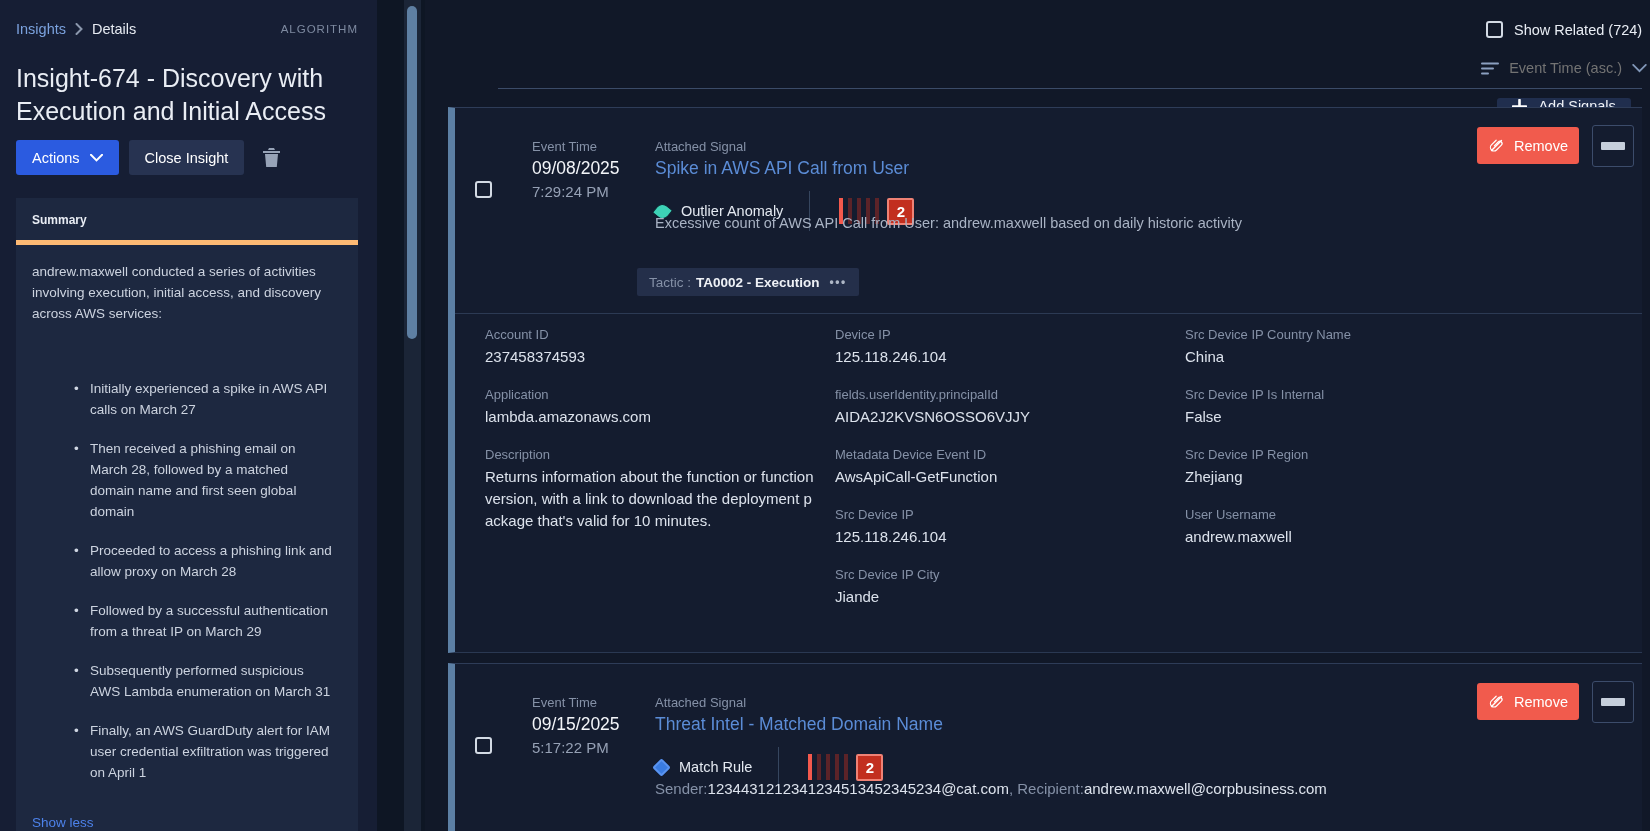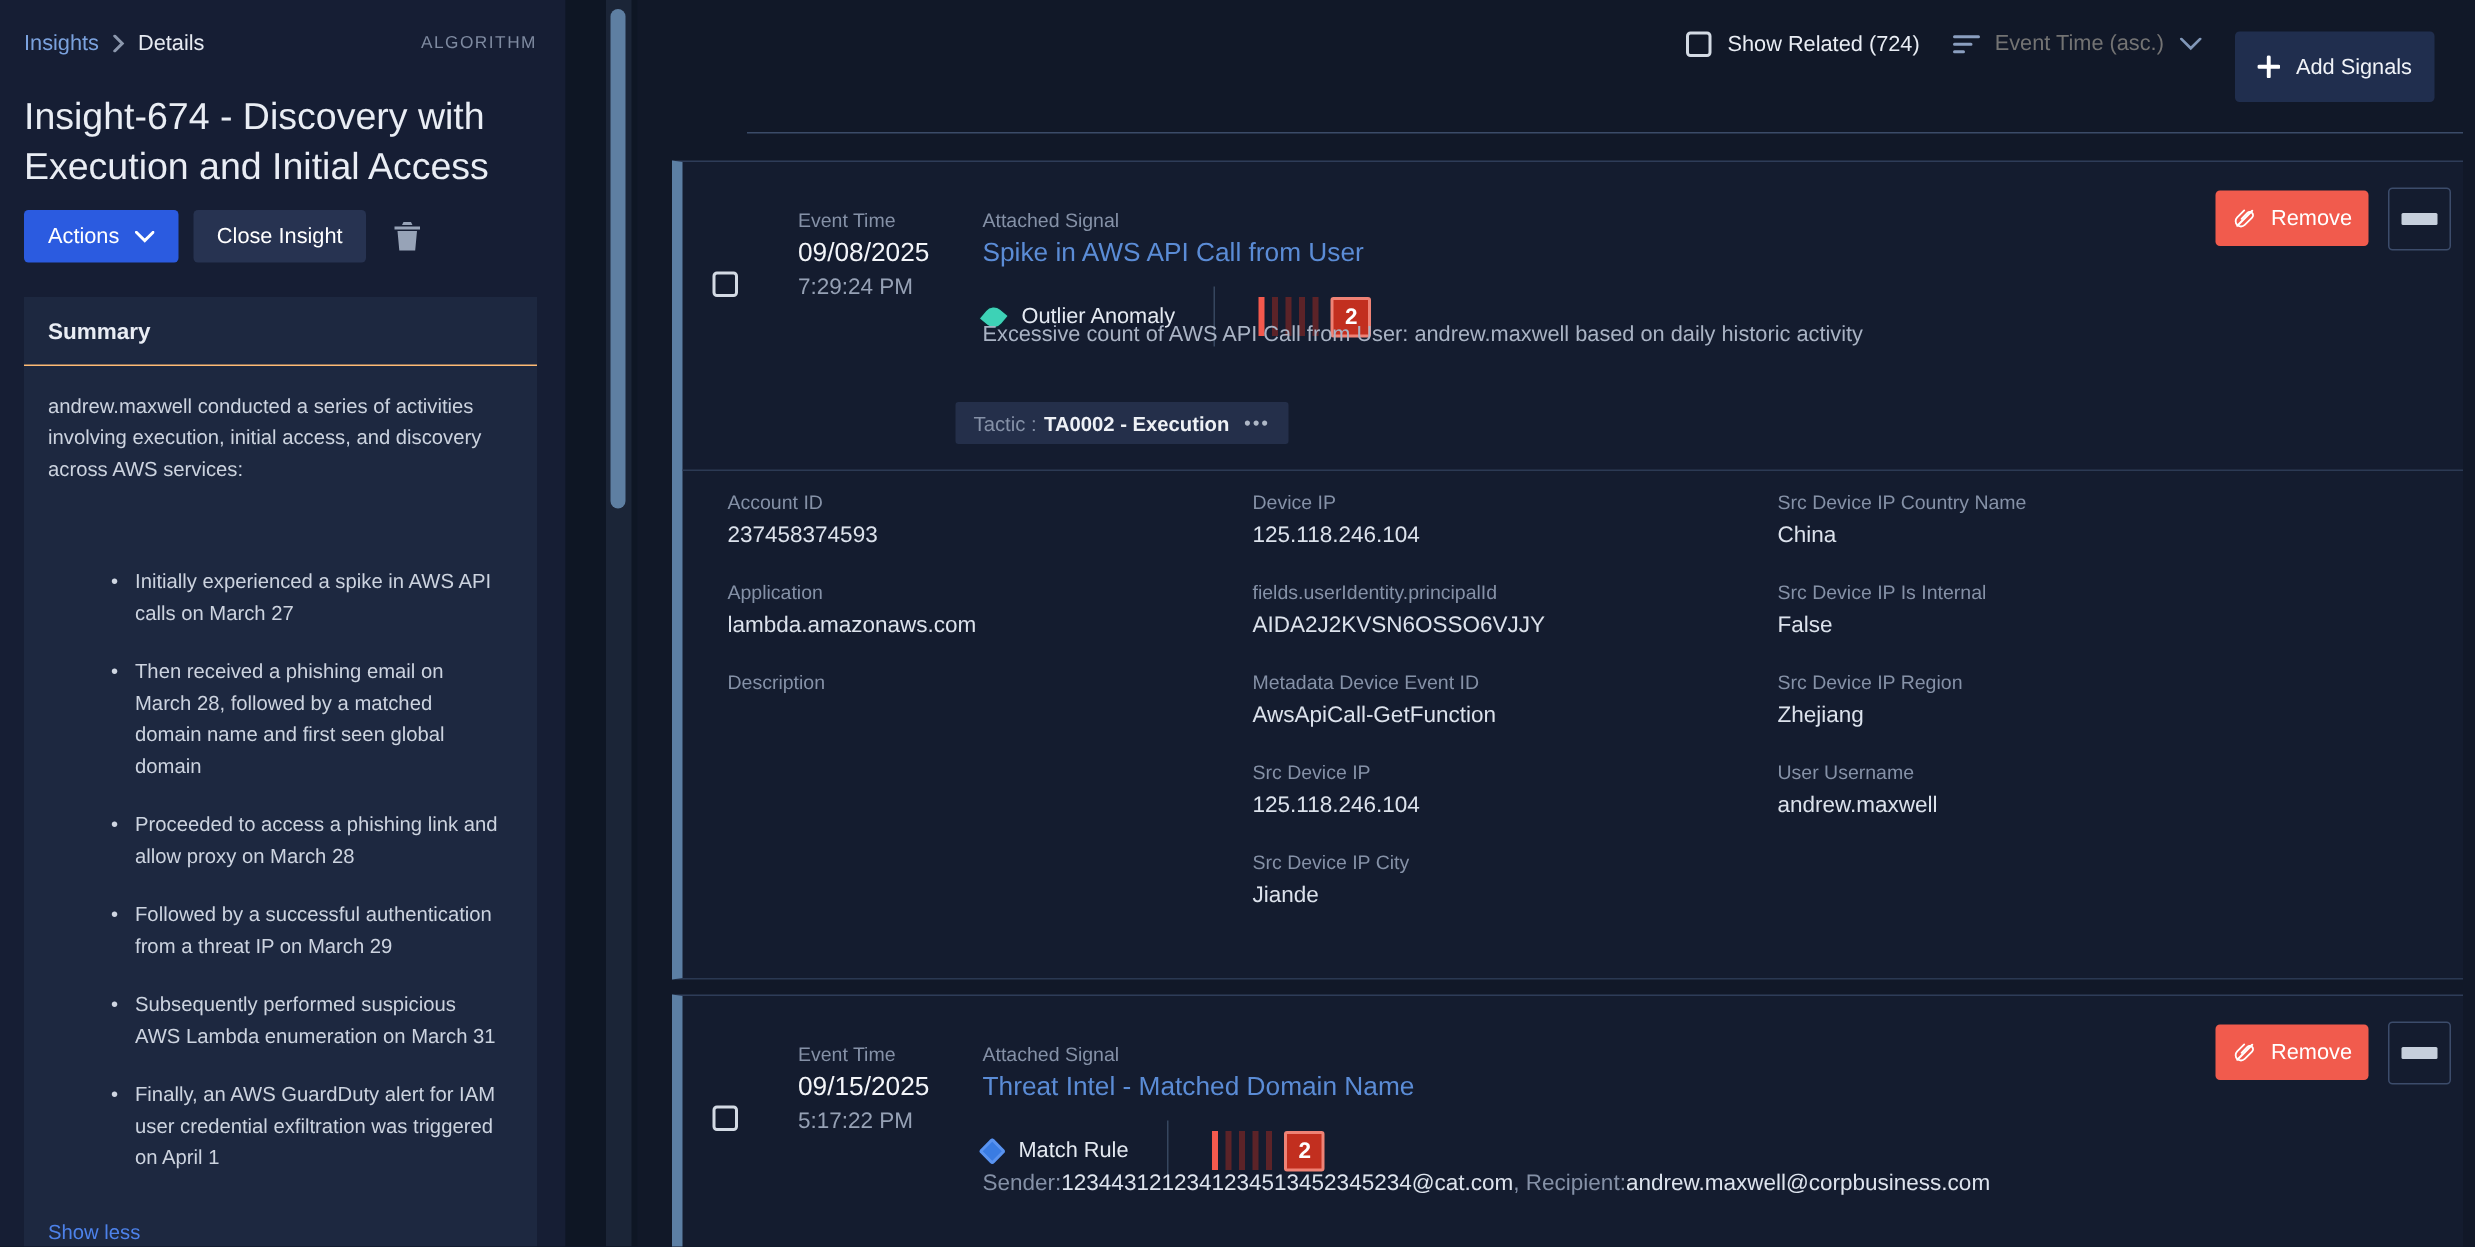--- a/index.html
+++ b/index.html
@@ -18,36 +18,36 @@
   .crumb-chev { color:#8b97ac; }
   .algorithm { position:absolute; right:19px; top:23px; font-size:11.5px; letter-spacing:1px; color:#7e8aa0; }
   .insight-title { position:absolute; left:16px; top:62px; width:340px; font-size:25px; line-height:33px; font-weight:400; color:#e9edf4; }
   .btn-row { position:absolute; left:16px; top:140px; display:flex; align-items:center; gap:10px; }
   .btn { border:none; border-radius:3px; height:35px; padding:0 16px; font-size:14.5px; color:#fff; display:flex; align-items:center; gap:10px; cursor:pointer; font-family:inherit; }
   .btn-actions { background:#2b5be0; }
   .btn-close { background:#273351; }
   .icon-btn { background:transparent; border:none; padding:0 4px; margin-left:4px; cursor:pointer; }
 
   .summary-panel { position:absolute; left:16px; right:19px; top:198px; bottom:0; background:#1d2840; }
-  .summary-header { padding:15px 16px 13px; font-size:15px; font-weight:700; color:#e9edf4; border-bottom:1px solid #fdba74; }
+  .summary-header { padding:15px 16px 13px; font-size:12px; font-weight:700; color:#e9edf4; border-bottom:5px solid #fdba74; }
   .summary-body { padding:16px 16px 0; }
   .summary-intro { font-size:13.5px; line-height:21px; color:#ccd3df; }
   .summary-list { list-style:none; margin-top:54px; padding-left:58px; padding-right:6px; }
   .summary-list li { position:relative; margin-bottom:18px; font-size:13.5px; line-height:21px; color:#ccd3df; }
   .summary-list li::before { content:"•"; position:absolute; left:-16px; top:0; color:#cfd6e2; }
   .show-less { display:inline-block; margin:14px 0 0 0; font-size:13.5px; color:#4d82ea; cursor:pointer; }
 
   
   .gutter { position:absolute; left:377px; top:0; width:48px; height:100%; background:#0e1624; }
   .scroll-track { position:absolute; left:27px; top:0; width:17px; height:100%; background:#1b2537; }
   .scroll-thumb { position:absolute; left:3px; top:6px; width:10px; height:333px; border-radius:5px; background:#5e7fa2; }
 
   
   .main { position:absolute; left:425px; top:0; right:0; bottom:0; background:#111828; }
-  .toolbar { position:absolute; top:21px; right:27px; display:flex; align-items:flex-start; gap:22px; height:36px; }
+  .toolbar { position:absolute; top:21px; right:3px; display:flex; align-items:center; gap:22px; height:36px;flex-direction:column; }
   .checkbox { width:17px; height:17px; border:2px solid #d3dae4; border-radius:3px; background:transparent; flex:0 0 auto; cursor:pointer; }
   .show-related { display:flex; align-items:center; gap:11px; font-size:14.5px; color:#e9edf4; cursor:pointer; }
   .sort-ctl { display:flex; align-items:center; gap:10px; font-size:14.5px; color:#737373; cursor:pointer; }
   .btn-add { background:#202e4e; height:47px; padding:0 15px; font-size:14.5px; color:#f0f3f8; gap:11px; }
   .toolbar-divider { position:absolute; top:88px; left:73px; right:8px; height:1px; background:#3b4b68; }
 
   
   .card { position:absolute; left:23px; width:1194px; background:#141c2f; border-left:7px solid #5c7fa4; border-top:1px solid #2e3c58; border-bottom:1px solid #2a3852; }
   .card1 { top:107px; height:546px; }
   .card2 { top:663px; height:300px; }
@@ -219,20 +219,21 @@
         <div class="fgroup">
           <div class="f-label">Account ID</div>
           <div class="f-value">237458374593</div>
         </div>
         <div class="fgroup">
           <div class="f-label">Application</div>
           <div class="f-value">lambda.amazonaws.com</div>
         </div>
         <div class="fgroup">
           <div class="f-label">Description</div>
+          <div class="f-value">Returns information about the function or function version, with a link to download the deployment package that's valid for 10 minutes.</div>
         </div>
       </div>
 
       <div class="fields-col col-1">
         <div class="fgroup">
           <div class="f-label">Device IP</div>
           <div class="f-value">125.118.246.104</div>
         </div>
         <div class="fgroup">
           <div class="f-label">fields.userIdentity.principalId</div>

